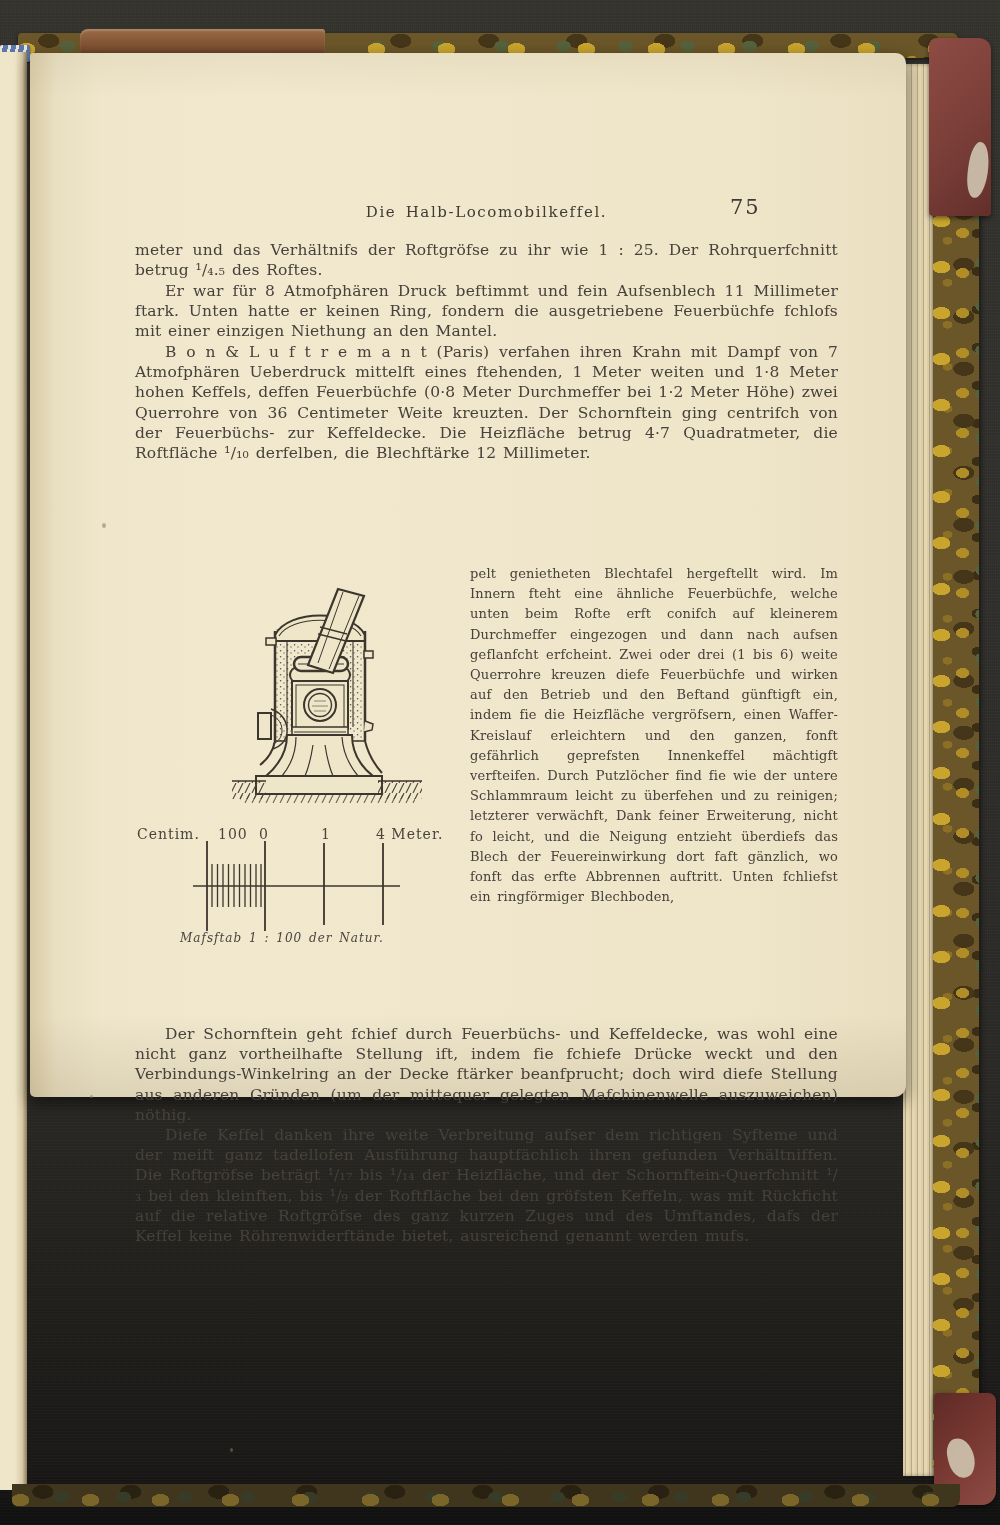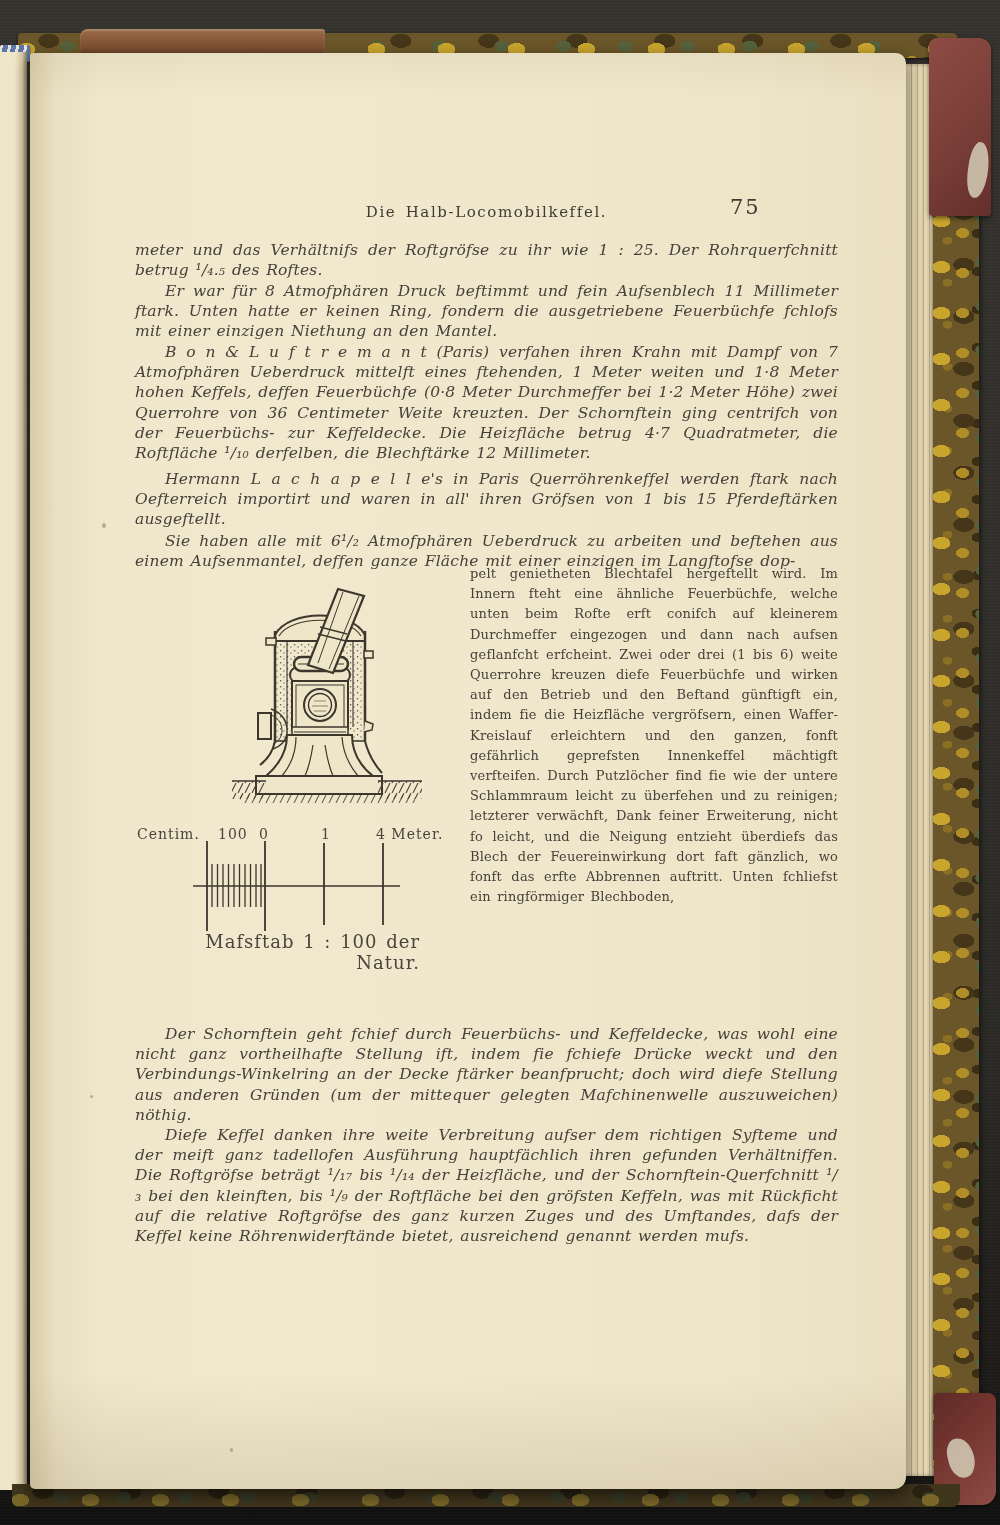--- a/index.html
+++ b/index.html
@@ -27,52 +27,52 @@
   }
   .marble-dark{filter:brightness(.62) saturate(.85);}
   .cover-top{position:absolute;left:18px;top:33px;width:940px;height:25px;border-radius:4px 6px 0 0;box-shadow:0 2px 4px rgba(0,0,0,.5);}
   .leather-topleft{position:absolute;left:80px;top:29px;width:245px;height:28px;border-radius:8px 3px 2px 2px;
     background:linear-gradient(180deg,#9a6a45 0%,#7b4e30 70%,#5e3a22 100%);box-shadow:inset 0 2px 2px rgba(255,255,255,.2);}
   .headband{position:absolute;left:0;top:45px;width:30px;height:17px;border-radius:2px;
     background:repeating-linear-gradient(100deg,#e8e4da 0 3px,#5b76a8 3px 8px);box-shadow:0 1px 2px rgba(0,0,0,.6);}
   .facing-page{position:absolute;left:0;top:52px;width:27px;height:1438px;
     background:linear-gradient(90deg,#efe6ca 0 55%,#d8c9a6 82%,#8e7e5c 100%);}
   .page{
-    position:absolute;left:30px;top:53px;width:876px;height:1436px;
+    position:absolute;left:30px;top:53px;width:876px;height:1044px;
     border-radius:3px 10px 12px 5px;
     background:
       linear-gradient(180deg, rgba(120,100,60,.07) 0, rgba(0,0,0,0) 45px, rgba(0,0,0,0) 92%, rgba(110,90,55,.14) 100%),
       linear-gradient(90deg,#d9cba7 0px,#e9dfc2 26px,#efe6cb 70px,#f1e8ce 220px,#efe5c9 700px,#eadfc1 100%);
     box-shadow:0 6px 16px rgba(0,0,0,.55);
   }
   .page-stack{position:absolute;left:903px;top:64px;width:32px;height:1412px;border-radius:0 3px 3px 0;
     background:repeating-linear-gradient(90deg,#dccfa9 0 2px,#b9a87f 2px 3px,#e4d7b2 3px 6px);
     box-shadow:inset -3px 0 4px rgba(0,0,0,.35);}
   .cover-right{position:absolute;left:933px;top:205px;width:46px;height:1262px;border-radius:0 4px 4px 0;box-shadow:2px 0 5px rgba(0,0,0,.5);}
   .leather-topright{position:absolute;left:929px;top:38px;width:62px;height:178px;border-radius:8px 12px 4px 4px;
     background:linear-gradient(135deg,#8d4c44 0%,#7a3e38 55%,#632f2b 100%);box-shadow:0 2px 5px rgba(0,0,0,.5);}
   .chip{position:absolute;background:#cfc5b0;border-radius:45% 55% 50% 50%;opacity:.9;}
   .leather-bottomright{position:absolute;left:934px;top:1393px;width:62px;height:112px;border-radius:4px 8px 14px 6px;
     background:linear-gradient(315deg,#8d4c44 0%,#74352f 60%,#5d2b27 100%);box-shadow:0 2px 5px rgba(0,0,0,.5);}
   .cover-bottom{position:absolute;left:12px;top:1484px;width:948px;height:23px;border-radius:0 0 8px 6px;}
 
   .content{position:absolute;inset:0;}
   .txt{position:absolute;left:105px;width:703px;color:#46413a;font-size:15.5px;line-height:20.2px;
-    text-align:justify;letter-spacing:.2px;word-spacing:1.5px;font-style:italic;}
+    text-align:justify;letter-spacing:.2px;word-spacing:1.5px;}
   .indent{text-indent:30px;}
   .title{position:absolute;left:105px;top:150px;width:703px;text-align:center;color:#3f3a33;
     font-size:15px;letter-spacing:1.6px;word-spacing:3px;}
   .pagenum{position:absolute;left:700px;top:142px;width:44px;color:#3f3a33;font-size:21px;letter-spacing:2px;}
   .col-right{position:absolute;left:440px;top:511px;width:368px;color:#46413a;font-size:13px;line-height:20.2px;
     text-align:justify;letter-spacing:.2px;word-spacing:2px;}
   .fig-svg{position:absolute;left:200px;top:530px;}
   .scale-labels{position:absolute;left:0;top:773px;width:500px;height:20px;color:#4a443c;font-size:14px;letter-spacing:1px;}
   .scale-labels span{position:absolute;top:0;}
   .scale-svg{position:absolute;left:148px;top:784px;}
-  .fig-caption{position:absolute;left:150px;top:878px;width:240px;text-align:right;color:#4a443c;font-size:18px;letter-spacing:1px;word-spacing:2px;}
+  .fig-caption{position:absolute;left:150px;top:878px;width:240px;text-align:left;color:#4a443c;font-size:12px;letter-spacing:1px;word-spacing:2px;font-style:italic;}
   .speck-dot{position:absolute;border-radius:50%;background:#8a7a5c;opacity:.55;}
 </style>
 </head>
 <body>
 
 <div class="stage">
 
   <div class="cover-top marble"></div>
   <div class="leather-topleft"></div>
   <div class="headband"></div>
@@ -87,22 +87,20 @@
 
   <div class="page">
     <div class="content">
 
       <div class="title">Die Halb-Locomobilkeffel.</div>
       <div class="pagenum">75</div>
 
       <div class="txt" style="top:187px;">meter und das Verhältnifs der Roftgröfse zu ihr wie 1 : 25. Der Rohrquerfchnitt betrug ¹/₄.₅ des Roftes.</div>
       <div class="txt indent" style="top:228px;">Er war für 8 Atmofphären Druck beftimmt und fein Aufsenblech 11 Millimeter ftark. Unten hatte er keinen Ring, fondern die ausgetriebene Feuerbüchfe fchlofs mit einer einzigen Niethung an den Mantel.</div>
       <div class="txt indent" style="top:289px;">B o n  &amp;  L u f t r e m a n t  (Paris) verfahen ihren Krahn mit Dampf von 7 Atmofphären Ueberdruck mittelft eines ftehenden, 1 Meter weiten und 1·8 Meter hohen Keffels, deffen Feuerbüchfe (0·8 Meter Durchmeffer bei 1·2 Meter Höhe) zwei Querrohre von 36 Centimeter Weite kreuzten. Der Schornftein ging centrifch von der Feuerbüchs- zur Keffeldecke. Die Heizfläche betrug 4·7 Quadratmeter, die Roftfläche ¹/₁₀ derfelben, die Blechftärke 12 Millimeter.</div>
-      <div class="txt indent" style="top:416px;">Hermann L a c h a p e l l e's in Paris Querröhrenkeffel werden ftark nach Oefterreich importirt und waren in all' ihren Gröfsen von 1 bis 15 Pferdeftärken ausgeftellt.</div>
-      <div class="txt indent" style="top:478px;">Sie haben alle mit 6¹/₂ Atmofphären Ueberdruck zu arbeiten und beftehen aus einem Aufsenmantel, deffen ganze Fläche mit einer einzigen im Langftofse dop-</div>
 
       <svg class="fig-svg" width="240" height="240" viewBox="0 0 240 240">
         <defs>
           <pattern id="speck" width="7" height="6" patternUnits="userSpaceOnUse">
             <circle cx="1.6" cy="1.8" r="0.8" fill="#57503f"></circle>
             <circle cx="5" cy="4" r="0.7" fill="#6b6250"></circle>
           </pattern>
           <pattern id="ghatch" width="7" height="10" patternUnits="userSpaceOnUse">
             <path d="M1,10 L6,0" stroke="#4a4336" stroke-width="1.1"></path>
           </pattern>

